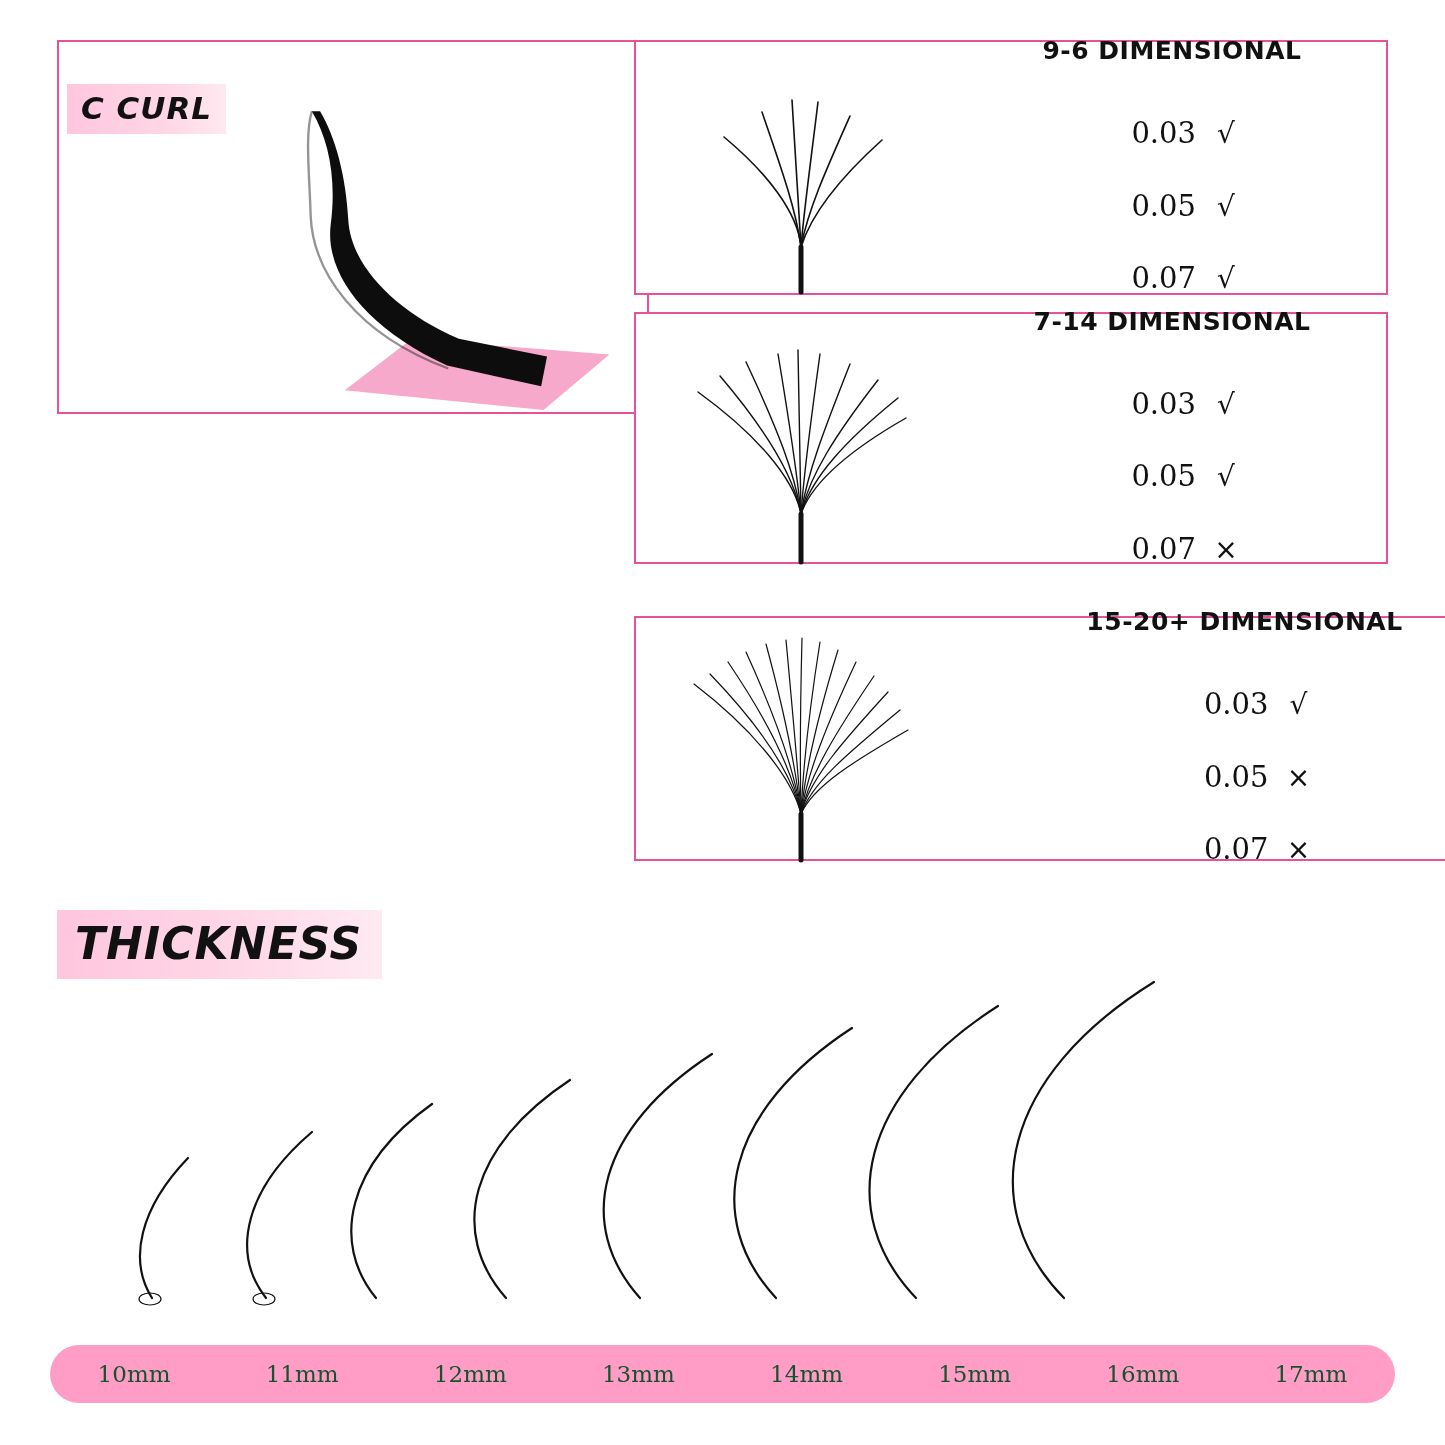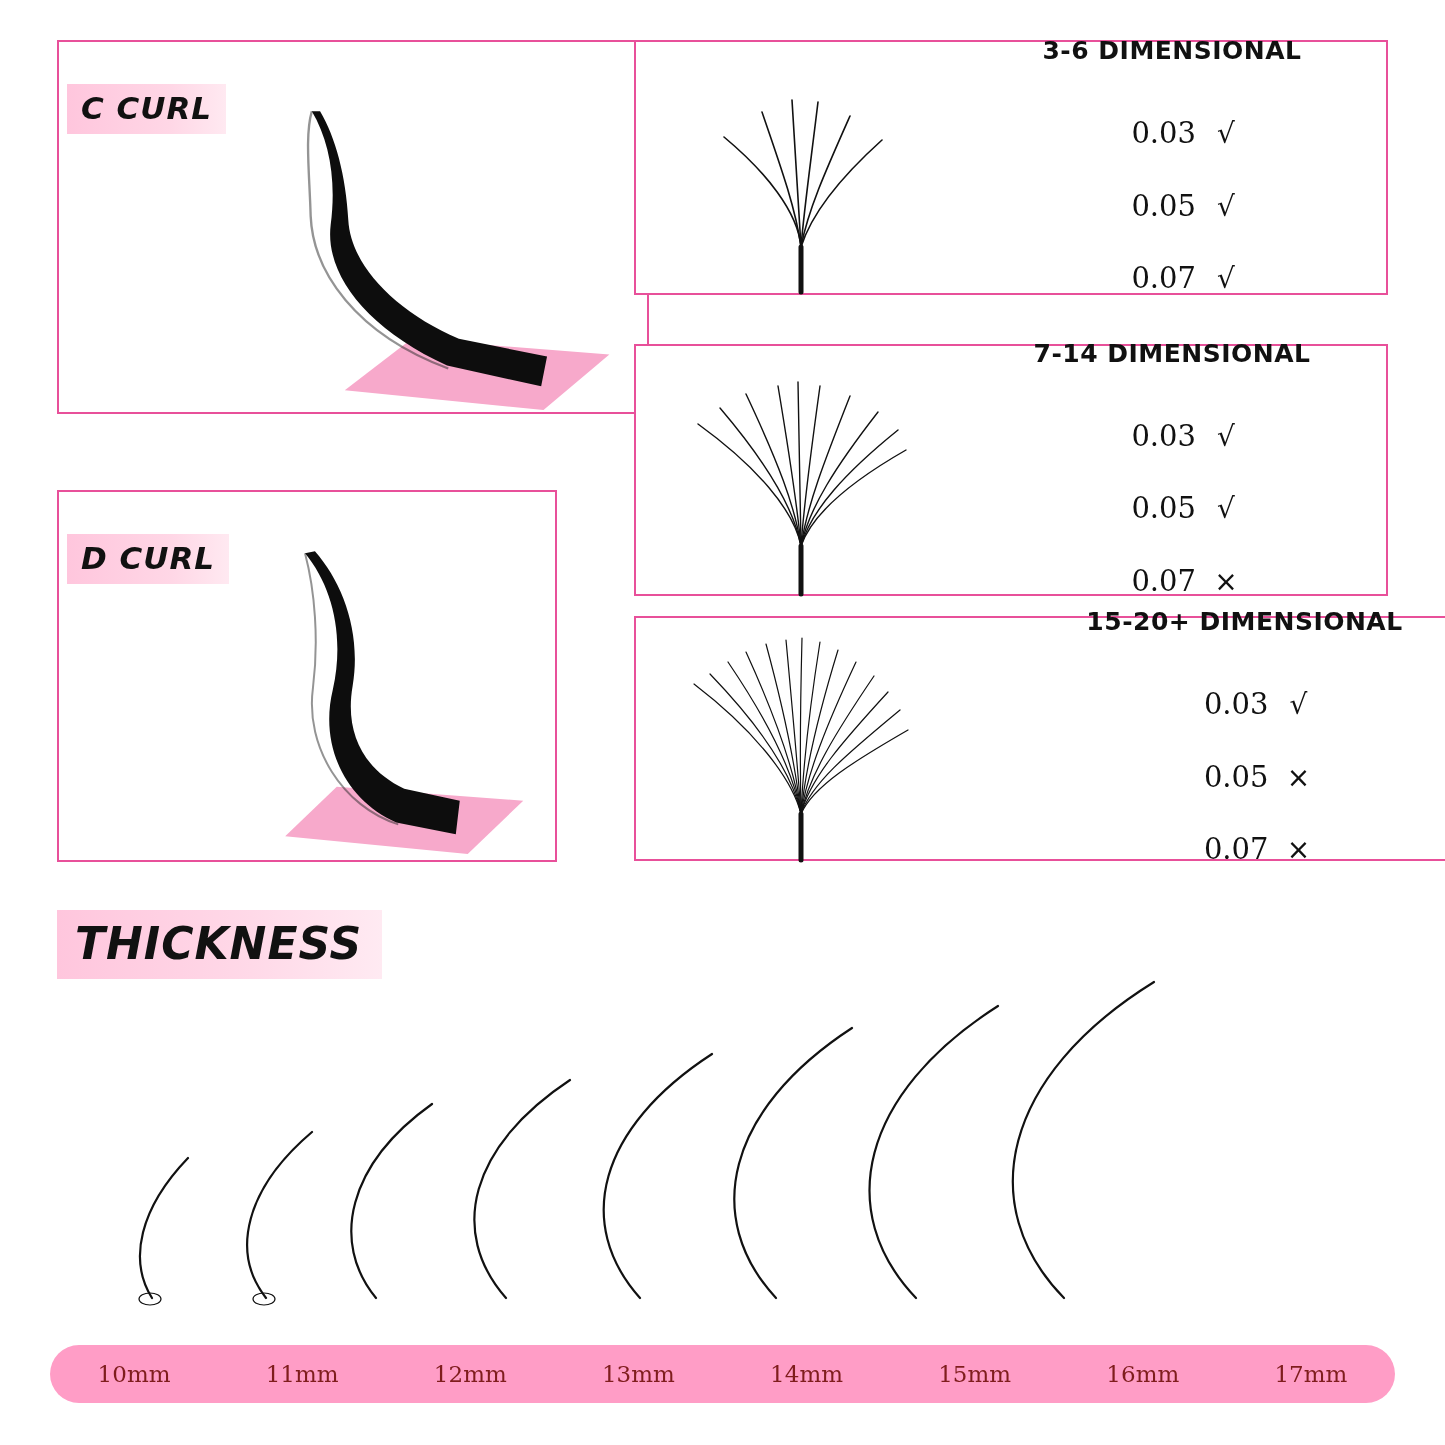--- a/index.html
+++ b/index.html
@@ -54,21 +54,21 @@
   
   .dim-panel {
     position: absolute;
     border: 2px solid #e8509a;
     background: #ffffff;
     box-sizing: border-box;
     display: flex;
     align-items: center;
   }
   #dim-0 { left: 634px; top: 40px;  width: 754px; height: 255px; }
-  #dim-1 { left: 634px; top: 344px; width: 754px; height: 252px; }
+  #dim-1 { left: 634px; top: 312px; width: 754px; height: 252px; }
   #dim-2 { left: 634px; top: 616px; width: 899px; height: 245px; }
 
   .fan-art {
     width: 330px;
     height: 100%;
     flex: 0 0 330px;
     position: relative;
   }
   .dim-info {
     flex: 1 1 auto;
@@ -135,66 +135,56 @@
     background: #ff9dc6;
     border-radius: 29px;
     display: flex;
     align-items: center;
   }
   .len-item {
     flex: 1 1 0;
     text-align: center;
     font-family: "DejaVu Serif", serif;
     font-size: 23px;
-    color: #7f1d1d;
+    color: #14532d;
   }
 </style>
 </head>
 <body>
 
 <div class="stage">
 
   <div class="curl-panel" id="curl-c">
     <svg class="curl-art" viewBox="0 0 500 374" preserveAspectRatio="none">
       <polygon points="300,300 468,316 412,372 243,352" fill="#f7a9cb"></polygon>
       <path d="M215 70 C 230 100, 236 140, 231 185 C 226 235, 262 290, 330 327 L 410 348 L 415 318 L 340 300 C 285 272, 248 225, 246 180 C 244 135, 235 96, 222 70 Z" fill="#0d0d0d"></path>
       <path d="M215 70 C 209 94, 213 133, 214 176 C 216 232, 252 295, 331 330" stroke="#2a2a2a" stroke-width="2" fill="none" opacity="0.5"></path>
     </svg>
     <div class="curl-tag">
       <span>C CURL</span>
     </div>
   </div>
 
-  <div class="curl-panel" id="curl-d">
-    <svg class="curl-art" viewBox="0 0 500 372" preserveAspectRatio="none">
-      <polygon points="280,298 468,312 412,366 228,348" fill="#f7a9cb"></polygon>
-      <path d="M248 62 C 276 96, 288 146, 276 200 C 262 258, 290 312, 340 334 L 400 346 L 404 312 L 348 300 C 306 280, 288 242, 296 196 C 305 142, 286 92, 258 60 Z" fill="#0d0d0d"></path>
-      <path d="M248 62 C 258 100, 262 150, 256 198 C 248 258, 286 318, 342 336" stroke="#2a2a2a" stroke-width="2" fill="none" opacity="0.5"></path>
-    </svg>
-    <div class="curl-tag">
-      <span>D CURL</span>
-    </div>
-  </div>
 
   <div class="dim-panel" id="dim-0">
     <div class="fan-art">
       <svg viewBox="0 0 330 255" width="330" height="255" preserveAspectRatio="xMidYMid meet">
         <g fill="none" stroke="#111111" stroke-width="1.6" stroke-linecap="round">
           <path d="M165 250 L165 205 C 162 170, 130 130, 88 95"></path>
           <path d="M165 250 L165 205 C 160 168, 146 128, 126 70"></path>
           <path d="M165 250 L165 205 C 163 168, 160 125, 156 58"></path>
           <path d="M165 250 L165 205 C 168 168, 174 126, 182 60"></path>
           <path d="M165 250 L165 205 C 172 168, 190 128, 214 74"></path>
           <path d="M165 250 L165 205 C 176 170, 206 134, 246 98"></path>
         </g>
         <path d="M165 250 L165 205" stroke="#111111" stroke-width="5" stroke-linecap="round"></path>
       </svg>
     </div>
     <div class="dim-info">
-      <div class="dim-title">3-6 DIMENSIONAL</div>
+      <div class="dim-title">9-6 DIMENSIONAL</div>
       <div class="dim-rows">
         <div class="dim-row">
           <span class="dim-val">0.03</span>
           <span class="dim-mark">√</span>
         </div>
         <div class="dim-row">
           <span class="dim-val">0.05</span>
           <span class="dim-mark">√</span>
         </div>
         <div class="dim-row">

